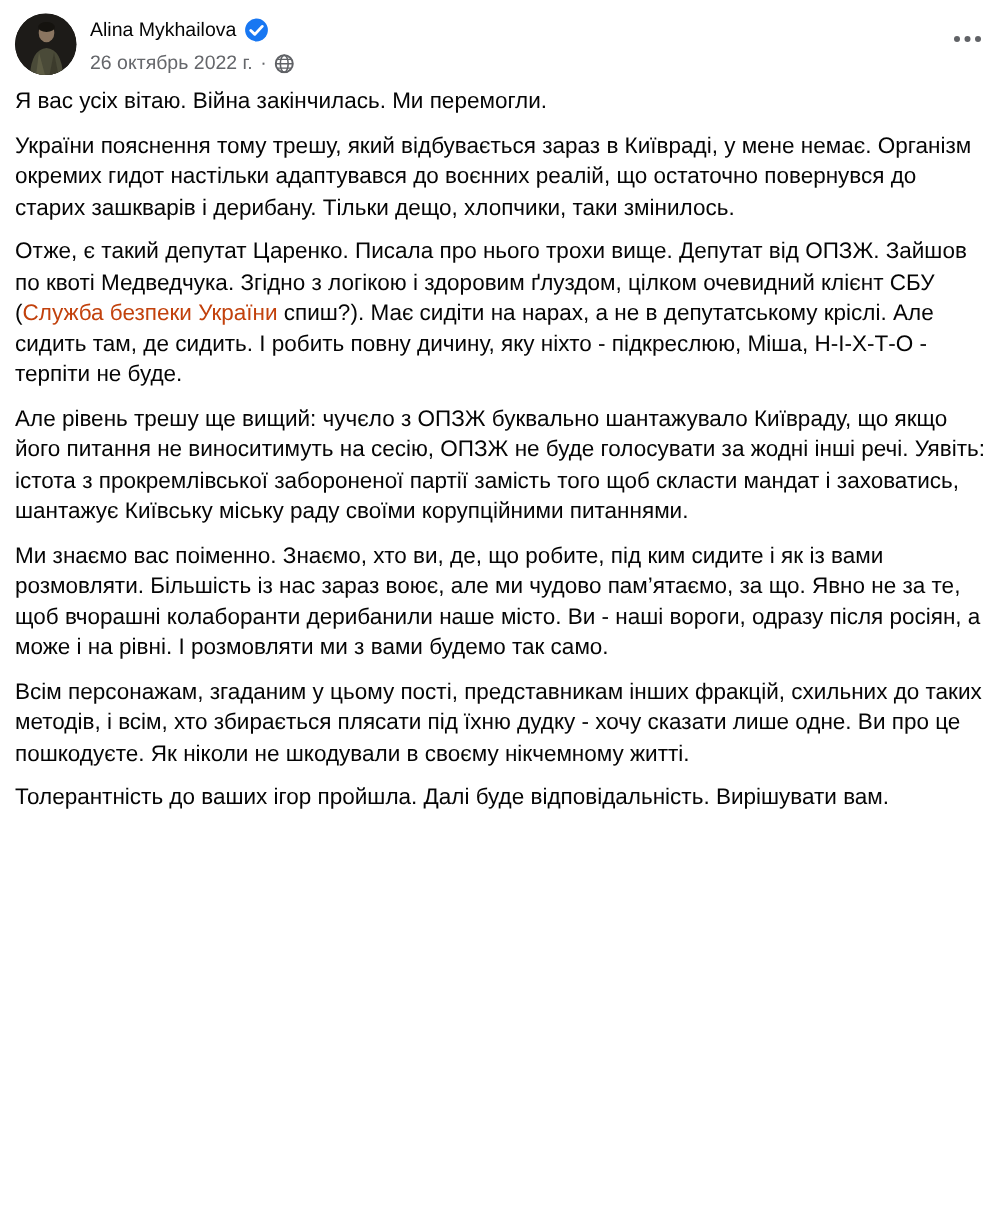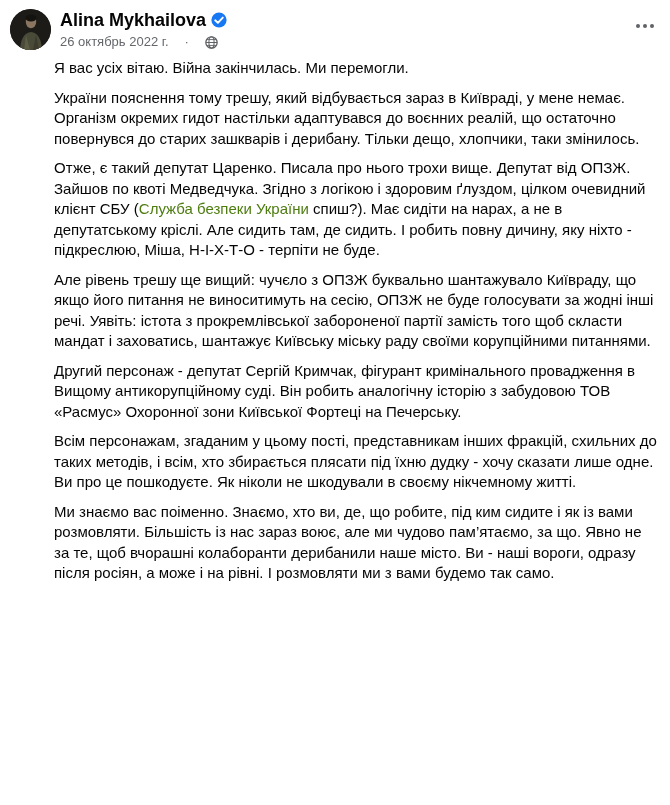--- a/index.html
+++ b/index.html
@@ -25,31 +25,31 @@
     flex: 0 0 41px;
     background: radial-gradient(circle at 50% 42%, #3a352e 0%, #23201c 55%, #121110 100%);
     position: relative;
     cursor: pointer;
   }
   .avatar svg { position: absolute; left: 0; top: 0; }
 
   .header-text { margin-left: 9px; padding-top: 1px; }
   .name-row { display: flex; align-items: center; gap: 5px; }
   .author {
-    font-size: 18px;
-    font-weight: 700;
+    font-size: 13px;
+    font-weight: 400;
     color: #050505;
     line-height: 20px;
     cursor: pointer;
   }
   .verified { display: inline-flex; align-items: center; }
   .meta-row {
     display: flex;
     align-items: center;
-    gap: 16px;
+    gap: 5px;
     font-size: 13px;
     color: #65676b;
     line-height: 17px;
     margin-top: 3px;
   }
   .meta-row .sep { font-size: 13px; color: #65676b; }
   .globe { display: inline-flex; align-items: center; margin-top: 1px; }
 
   .more-btn {
     position: absolute;
@@ -65,26 +65,25 @@
     border-radius: 50%;
     display: block;
   }
 
   
   .body-text {
     padding: 4px 10px 0 10px;
     font-size: 15px;
     line-height: 20.5px;
     color: #050505;
-    margin-left: 44px;
   }
   .body-text p { margin: 0 0 9px 0; white-space: pre-wrap; }
   .body-text p:last-child { margin-bottom: 2px; }
   a.link {
-    color: #4d7c0f;
+    color: #c2410c;
     text-decoration: none;
     cursor: pointer;
   }
 </style>
 </head>
 <body>
 
 <div class="post">
 
   <div class="header">
@@ -129,19 +128,19 @@
       <i></i>
       <i></i>
     </div>
   </div>
 
   <div class="body-text">
     <p>Я вас усіх вітаю. Війна закінчилась. Ми перемогли.</p>
     <p>України пояснення тому трешу, який відбувається зараз в Київраді, у мене немає. Організм окремих гидот настільки адаптувався до воєнних реалій, що остаточно повернувся до старих зашкварів і дерибану. Тільки дещо, хлопчики, таки змінилось.</p>
     <p><span>Отже, є такий депутат Царенко. Писала про нього трохи вище. Депутат від ОПЗЖ. Зайшов по квоті Медведчука. Згідно з логікою і здоровим ґлуздом, цілком очевидний клієнт СБУ (</span><a class="link">Служба безпеки України</a><span> спиш?). Має сидіти на нарах, а не в депутатському кріслі. Але сидить там, де сидить. І робить повну дичину, яку ніхто - підкреслюю, Міша, Н-І-Х-Т-О - терпіти не буде.</span></p>
     <p>Але рівень трешу ще вищий: чучєло з ОПЗЖ буквально шантажувало Київраду, що якщо його питання не виноситимуть на сесію, ОПЗЖ не буде голосувати за жодні інші речі. Уявіть: істота з прокремлівської забороненої партії замість того щоб скласти мандат і заховатись, шантажує Київську міську раду своїми корупційними питаннями.</p>
-    <p>Другий персонаж - депутат Сергій Кримчак, фігурант кримінального провадження в Вищому антикорупційному суді. Він робить аналогічну історію з забудовою ТОВ «Расмус» Охоронної зони Київської Фортеці на Печерську.</p>
+    <p>Ми знаємо вас поіменно. Знаємо, хто ви, де, що робите, під ким сидите і як із вами розмовляти. Більшість із нас зараз воює, але ми чудово пам’ятаємо, за що. Явно не за те, щоб вчорашні колаборанти дерибанили наше місто. Ви - наші вороги, одразу після росіян, а може і на рівні. І розмовляти ми з вами будемо так само.</p>
     <p>Всім персонажам, згаданим у цьому пості, представникам інших фракцій, схильних до таких методів, і всім, хто збирається плясати під їхню дудку - хочу сказати лише одне. Ви про це пошкодуєте. Як ніколи не шкодували в своєму нікчемному житті.</p>
-    <p>Ми знаємо вас поіменно. Знаємо, хто ви, де, що робите, під ким сидите і як із вами розмовляти. Більшість із нас зараз воює, але ми чудово пам’ятаємо, за що. Явно не за те, щоб вчорашні колаборанти дерибанили наше місто. Ви - наші вороги, одразу після росіян, а може і на рівні. І розмовляти ми з вами будемо так само.</p>
+    <p>Толерантність до ваших ігор пройшла. Далі буде відповідальність. Вирішувати вам.</p>
 
   </div>
 
 </div>
 
 </body></html>

